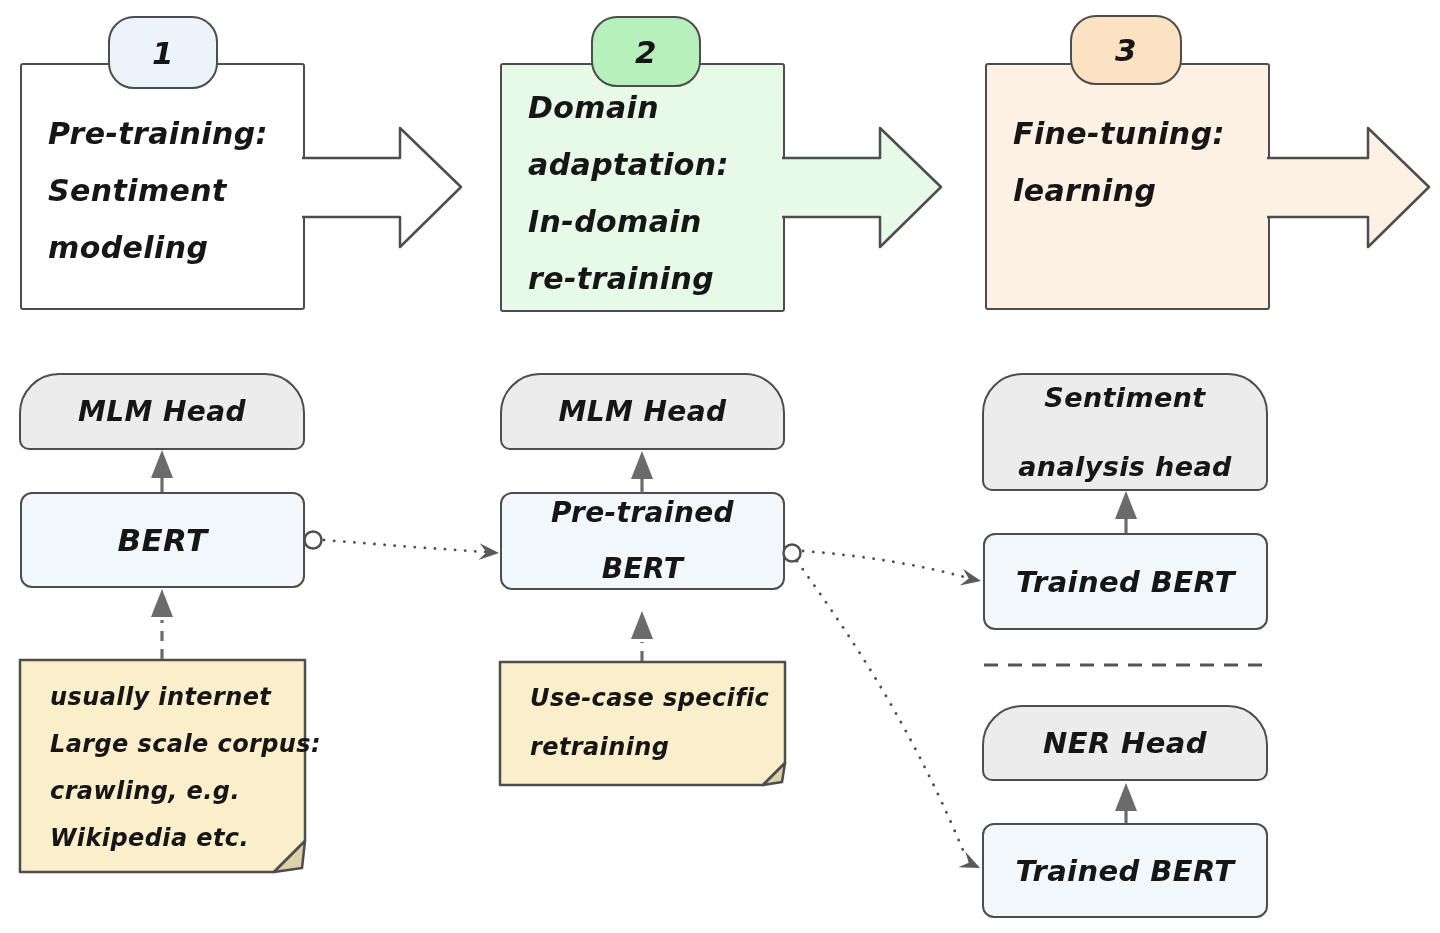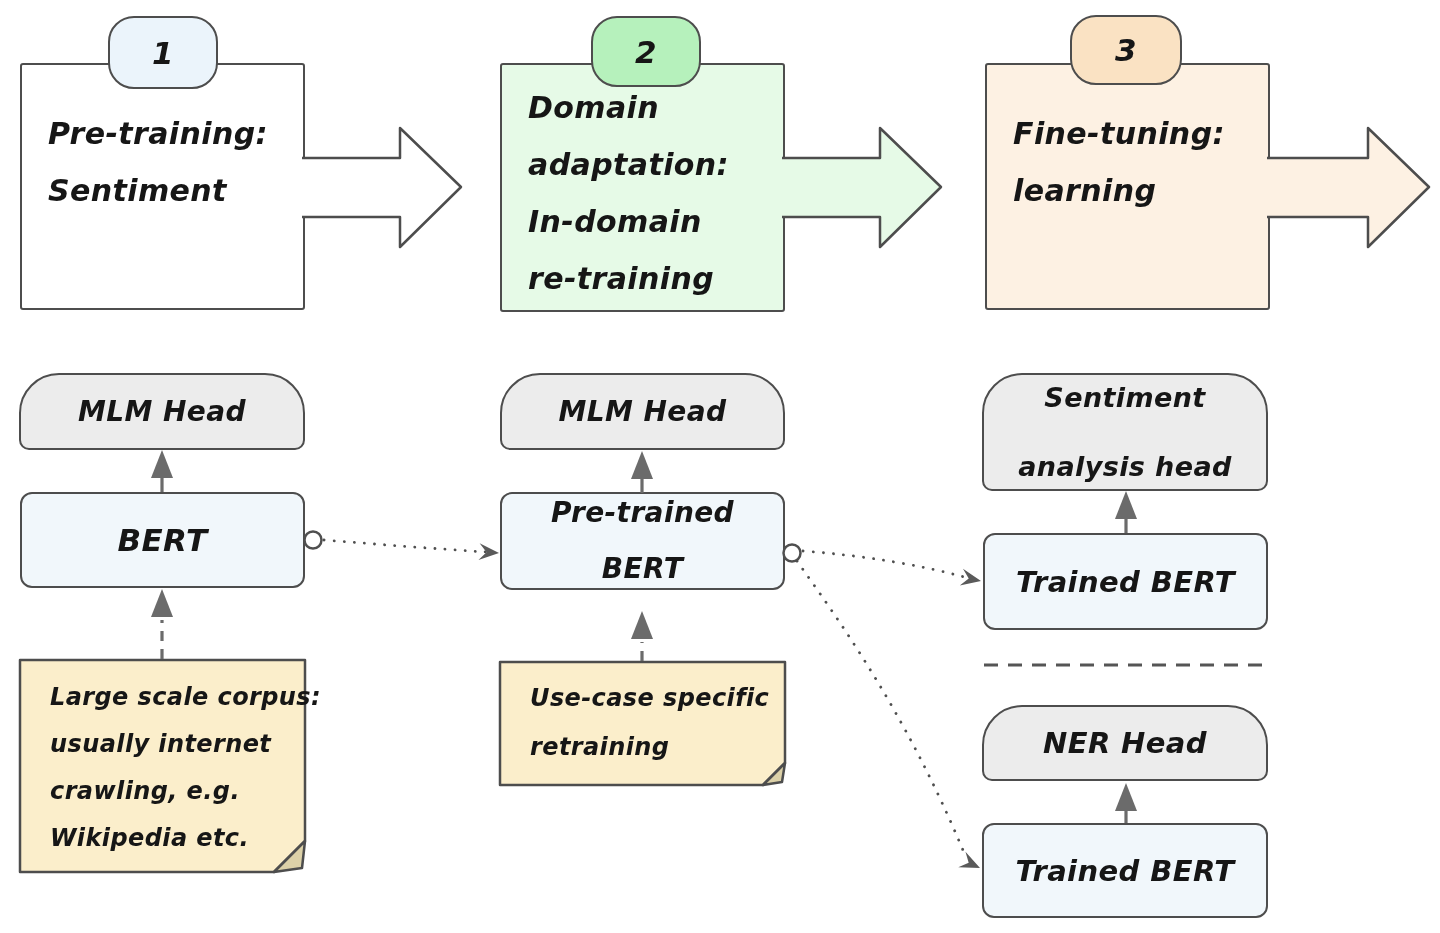--- a/index.html
+++ b/index.html
@@ -53,20 +53,21 @@
   .overlay{position:absolute; left:0; top:0; z-index:5; pointer-events:none;}
 </style>
 </head>
 <body>
 
 <div class="canvas">
 
   <div class="abs stage stage1">
     <span class="tline">Pre-training:</span>
     <span class="tline">Sentiment</span>
+    <span class="tline">modeling</span>
   </div>
   <div class="abs stage stage2">
     <span class="tline">Domain</span>
     <span class="tline">adaptation:</span>
     <span class="tline">In-domain</span>
     <span class="tline">re-training</span>
   </div>
   <div class="abs stage stage3">
     <span class="tline">Fine-tuning:</span>
     <span class="tline">learning</span>
@@ -76,22 +77,22 @@
   <div class="abs badge badge2">2</div>
   <div class="abs badge badge3">3</div>
 
   <div class="abs node head mlm1">
     <span>MLM Head</span>
   </div>
   <div class="abs node model bert1">
     <span>BERT</span>
   </div>
   <div class="abs note-text note1-text">
+    <span class="tline">usually internet</span>
     <span class="tline">Large scale corpus:</span>
-    <span class="tline">usually internet</span>
     <span class="tline">crawling, e.g.</span>
     <span class="tline">Wikipedia etc.</span>
   </div>
 
   <div class="abs node head mlm2">
     <span>MLM Head</span>
   </div>
   <div class="abs node model bert2">
     <span class="tline">Pre-trained</span>
     <span class="tline">BERT</span>

